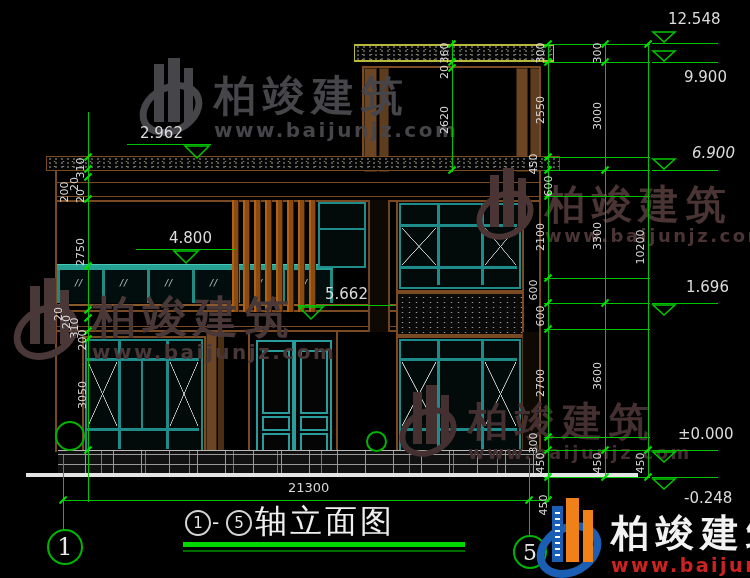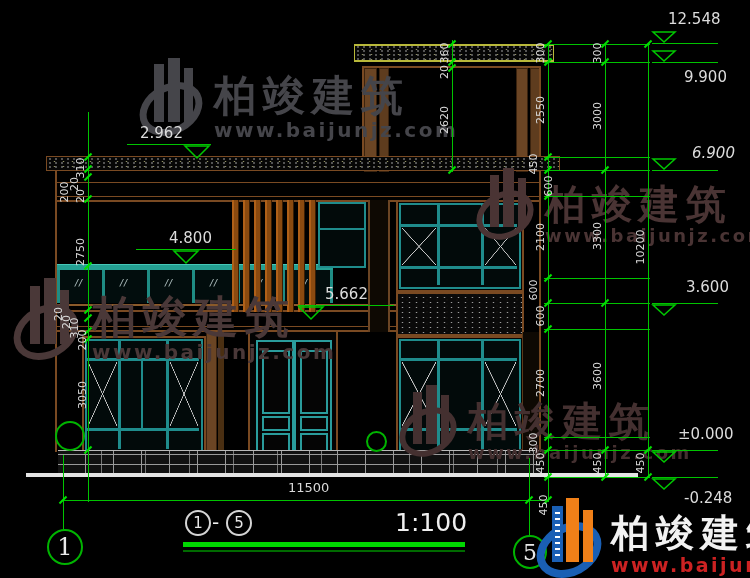--- a/index.html
+++ b/index.html
@@ -193,39 +193,39 @@
   <span class="dim vdim" style="left:58px;top:314px;">20</span>
   <span class="dim vdim" style="left:66px;top:322px;">20</span>
   <span class="dim vdim" style="left:74px;top:328px;">310</span>
   <span class="dim vdim" style="left:82px;top:340px;">200</span>
   <span class="dim vdim" style="left:82px;top:395px;">3050</span>
 
   <span class="dim vdim" style="left:444px;top:53px;">360</span>
   <span class="dim vdim" style="left:444px;top:72px;">20</span>
   <span class="dim vdim" style="left:444px;top:120px;">2620</span>
 
-  <span class="dim" style="left:288px;top:482px;font-size:13px;">11500</span>
+  <span class="dim" style="left:288px;top:482px;font-size:13px;">21300</span>
   <span class="dim vdim" style="left:543px;top:505px;">450</span>
 
   <span class="elev" style="left:668px;top:12px;">12.548</span>
   <svg width="24" height="12" style="left:652px;top:31px;">
       <path d="M1 1 L23 1 L12 11 Z" fill="none" stroke="#00c800" stroke-width="1.5"></path>
     </svg>
   <div class="glh" style="left:652px;top:43px;width:66px;"></div>
   <svg width="24" height="12" style="left:652px;top:50px;">
       <path d="M1 1 L23 1 L12 11 Z" fill="none" stroke="#00c800" stroke-width="1.5"></path>
     </svg>
   <div class="glh" style="left:652px;top:62px;width:66px;"></div>
   <span class="elev" style="left:684px;top:70px;text-align:center;">9.900</span>
   <span class="elev" style="left:692px;top:146px;font-style:italic;">6.900</span>
   <svg width="24" height="12" style="left:652px;top:158px;">
       <path d="M1 1 L23 1 L12 11 Z" fill="none" stroke="#00c800" stroke-width="1.5"></path>
     </svg>
   <div class="glh" style="left:652px;top:170px;width:66px;"></div>
-  <span class="elev" style="left:686px;top:280px;">3.600</span>
+  <span class="elev" style="left:686px;top:280px;">1.696</span>
   <div class="glh" style="left:652px;top:303px;width:66px;"></div>
   <svg width="24" height="12" style="left:652px;top:304px;">
       <path d="M1 1 L23 1 L12 11 Z" fill="none" stroke="#00c800" stroke-width="1.5"></path>
     </svg>
   <span class="elev" style="left:678px;top:427px;">±0.000</span>
   <div class="glh" style="left:652px;top:450px;width:66px;"></div>
   <svg width="24" height="12" style="left:652px;top:451px;">
       <path d="M1 1 L23 1 L12 11 Z" fill="none" stroke="#00c800" stroke-width="1.5"></path>
     </svg>
   <div class="glh" style="left:652px;top:477px;width:66px;"></div>
@@ -258,21 +258,21 @@
   </div>
 
   <div class="titlewrap" style="left:183px;top:500px;width:286px;height:56px;">
     <div class="tcirc" style="left:2px;top:10px;">
       <span>1</span>
     </div>
     <span class="abs" style="left:29px;top:10px;font-size:20px;">-</span>
     <div class="tcirc" style="left:43px;top:10px;">
       <span>5</span>
     </div>
-    <span class="abs" style="left:212px;top:8px;font-size:25px;">1:100</span>
+    <span class="abs" style="left:72px;top:0px;font-size:32px;letter-spacing:3px;">轴立面图</span>
     <div class="abs" style="left:0;top:42px;width:282px;height:5px;background:#00d800;"></div>
     <div class="abs" style="left:0;top:50px;width:282px;height:2px;background:#006a00;"></div>
   </div>
 
   <div class="wm" style="left:138px;top:58px;color:#45454a;">
     <div class="logo-shape" style="width:66px;height:84px;">
       <div class="logo-ring" style="left:0px;top:26px;width:52px;height:36px;border:7px solid #45454a;"></div>
       <div class="logo-bar" style="left:16px;top:6px;width:10px;height:58px;background:#45454a;"></div>
       <div class="logo-bar" style="left:30px;top:0px;width:12px;height:64px;background:#45454a;"></div>
       <div class="logo-bar" style="left:46px;top:10px;width:9px;height:54px;background:#45454a;"></div>

